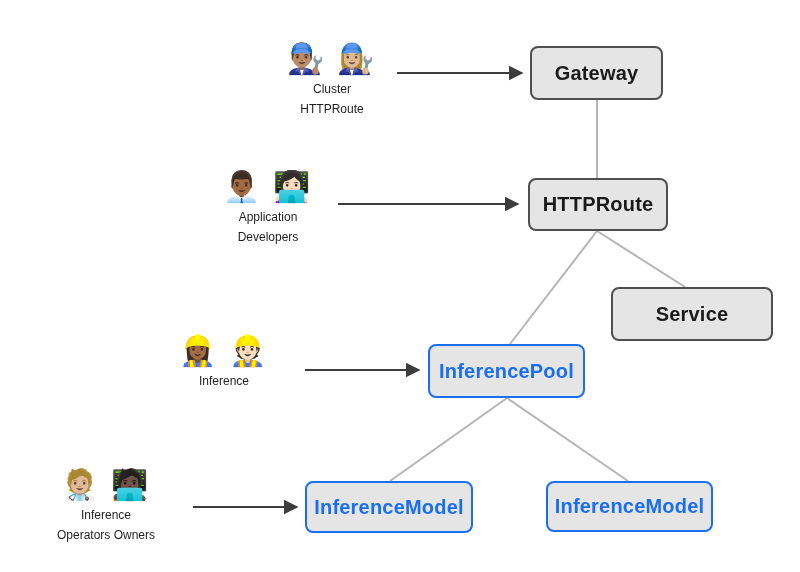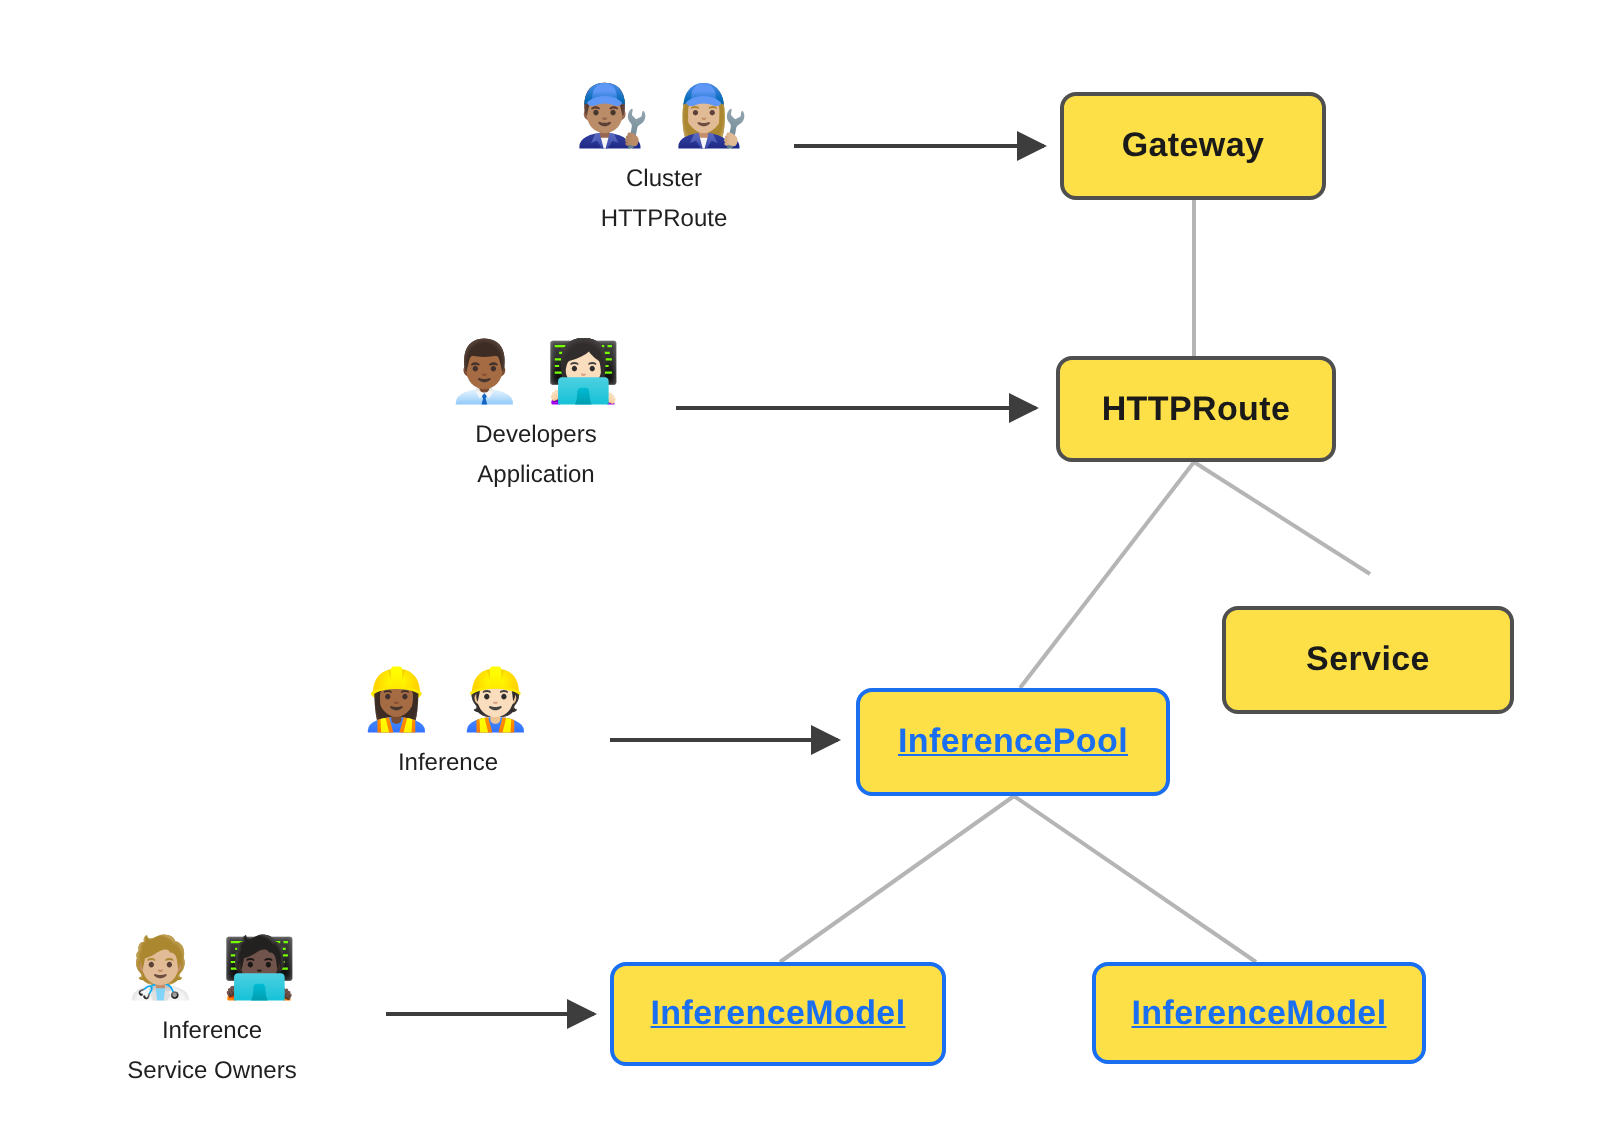--- a/index.html
+++ b/index.html
@@ -29,39 +29,38 @@
     stroke-width: 2;
   }
   svg.edges .arrowhead {
     fill: var(--actor-arrow, #3d3d3d);
   }
   .node {
     position: absolute;
     display: flex;
     align-items: center;
     justify-content: center;
-    background: #fde047;
+    background: #e5e5e5;
     border-radius: 8px;
     font-weight: bold;
-    font-size: 17px;
+    font-size: 20px;
     letter-spacing: 0.2px;
     box-sizing: border-box;
   }
   .node.core {
     border: 2.5px solid var(--core-border, #4f4f4f);
     color: var(--core-text, #1a1a1a);
   }
   .node.extension {
     border: 2px solid var(--extension, #1a6ef0);
     color: var(--extension, #1a6ef0);
-    text-decoration: underline;
   }
   #n-gateway        { left: 530px; top: 46px;  width: 133px; height: 54px; }
   #n-httproute      { left: 528px; top: 178px; width: 140px; height: 53px; }
-  #n-service        { left: 611px; top: 287px; width: 146px; height: 54px; margin-top: 16px; }
+  #n-service        { left: 611px; top: 287px; width: 162px; height: 54px; }
   #n-inferencepool  { left: 428px; top: 344px; width: 157px; height: 54px; }
   #n-inferencemodel1{ left: 305px; top: 481px; width: 168px; height: 52px; }
   #n-inferencemodel2{ left: 546px; top: 481px; width: 167px; height: 51px; }
   .persona {
     position: absolute;
     width: 180px;
     text-align: center;
     color: #222222;
   }
   .persona .emoji {
@@ -126,28 +125,28 @@
   </div>
 
   <div class="persona" id="p-cluster-operators">
     <span class="emoji">👨🏽‍🔧 👩🏼‍🔧</span>
     <span class="pl">Cluster</span>
     <span class="pl">HTTPRoute</span>
   </div>
 
   <div class="persona" id="p-application-developers">
     <span class="emoji">👨🏾‍💼 👩🏻‍💻</span>
+    <span class="pl">Application</span>
     <span class="pl">Developers</span>
-    <span class="pl">Application</span>
   </div>
 
   <div class="persona" id="p-inference-platform-owners">
     <span class="emoji">👷🏾‍♀️ 👷🏻</span>
     <span class="pl">Inference</span>
   </div>
 
   <div class="persona" id="p-inference-workload-owners">
     <span class="emoji">🧑🏼‍⚕️ 🧑🏿‍💻</span>
     <span class="pl">Inference</span>
-    <span class="pl">Service Owners</span>
+    <span class="pl">Operators Owners</span>
   </div>
 
 </div>
 
 </body></html>

